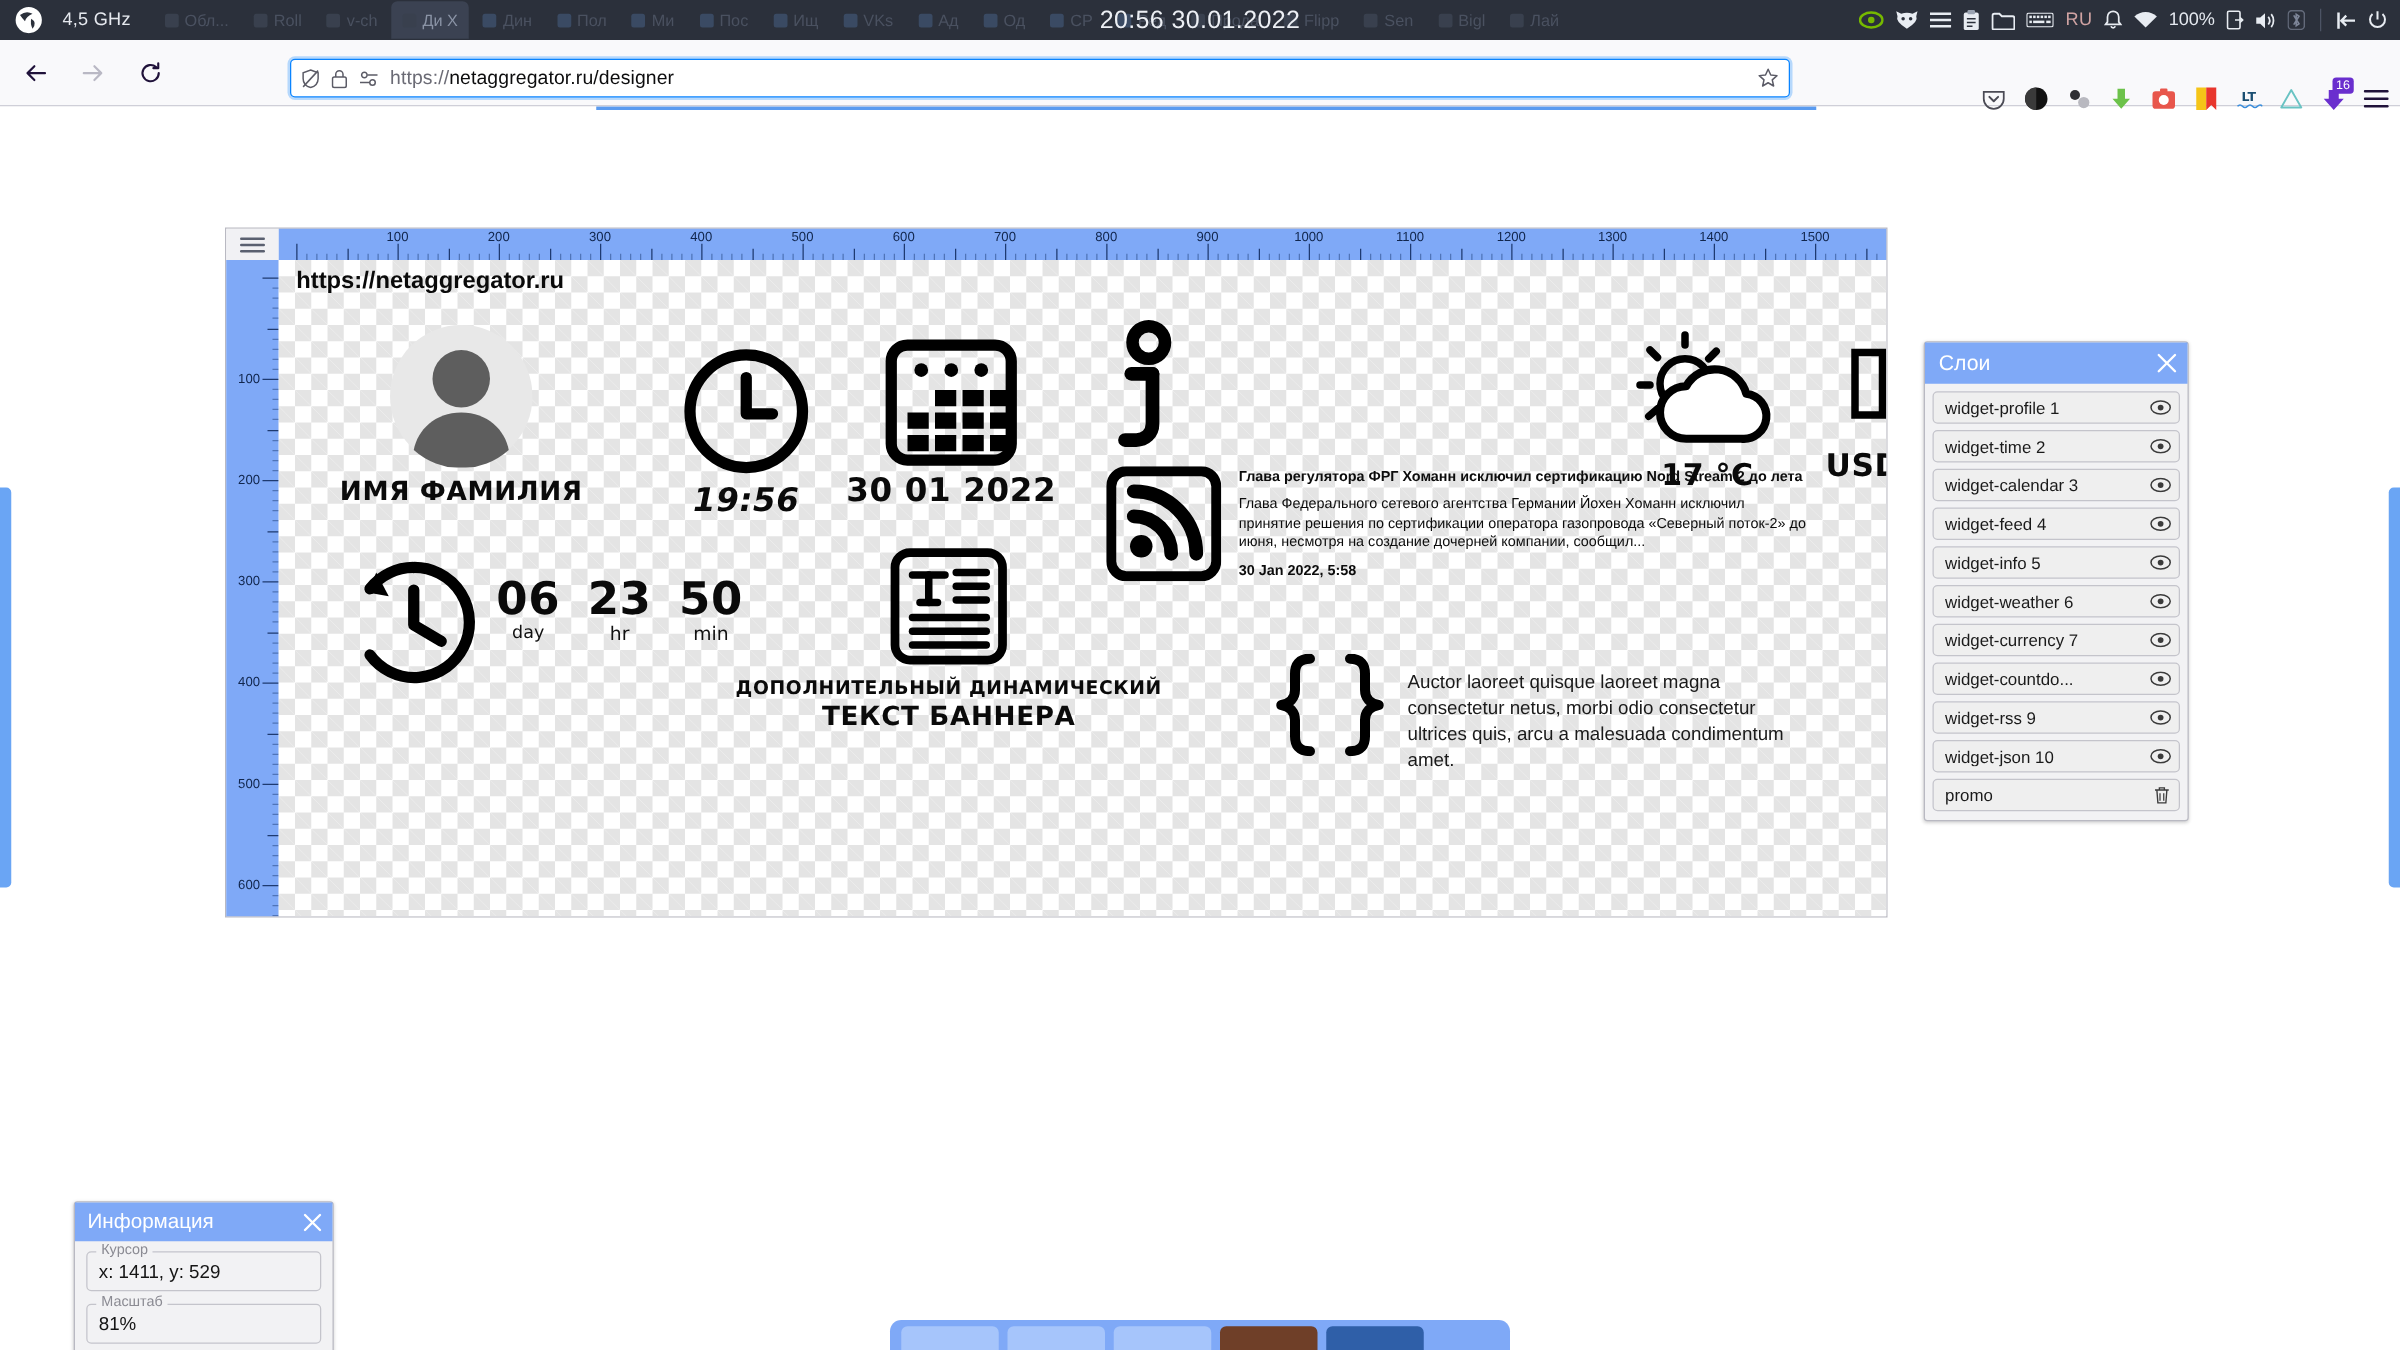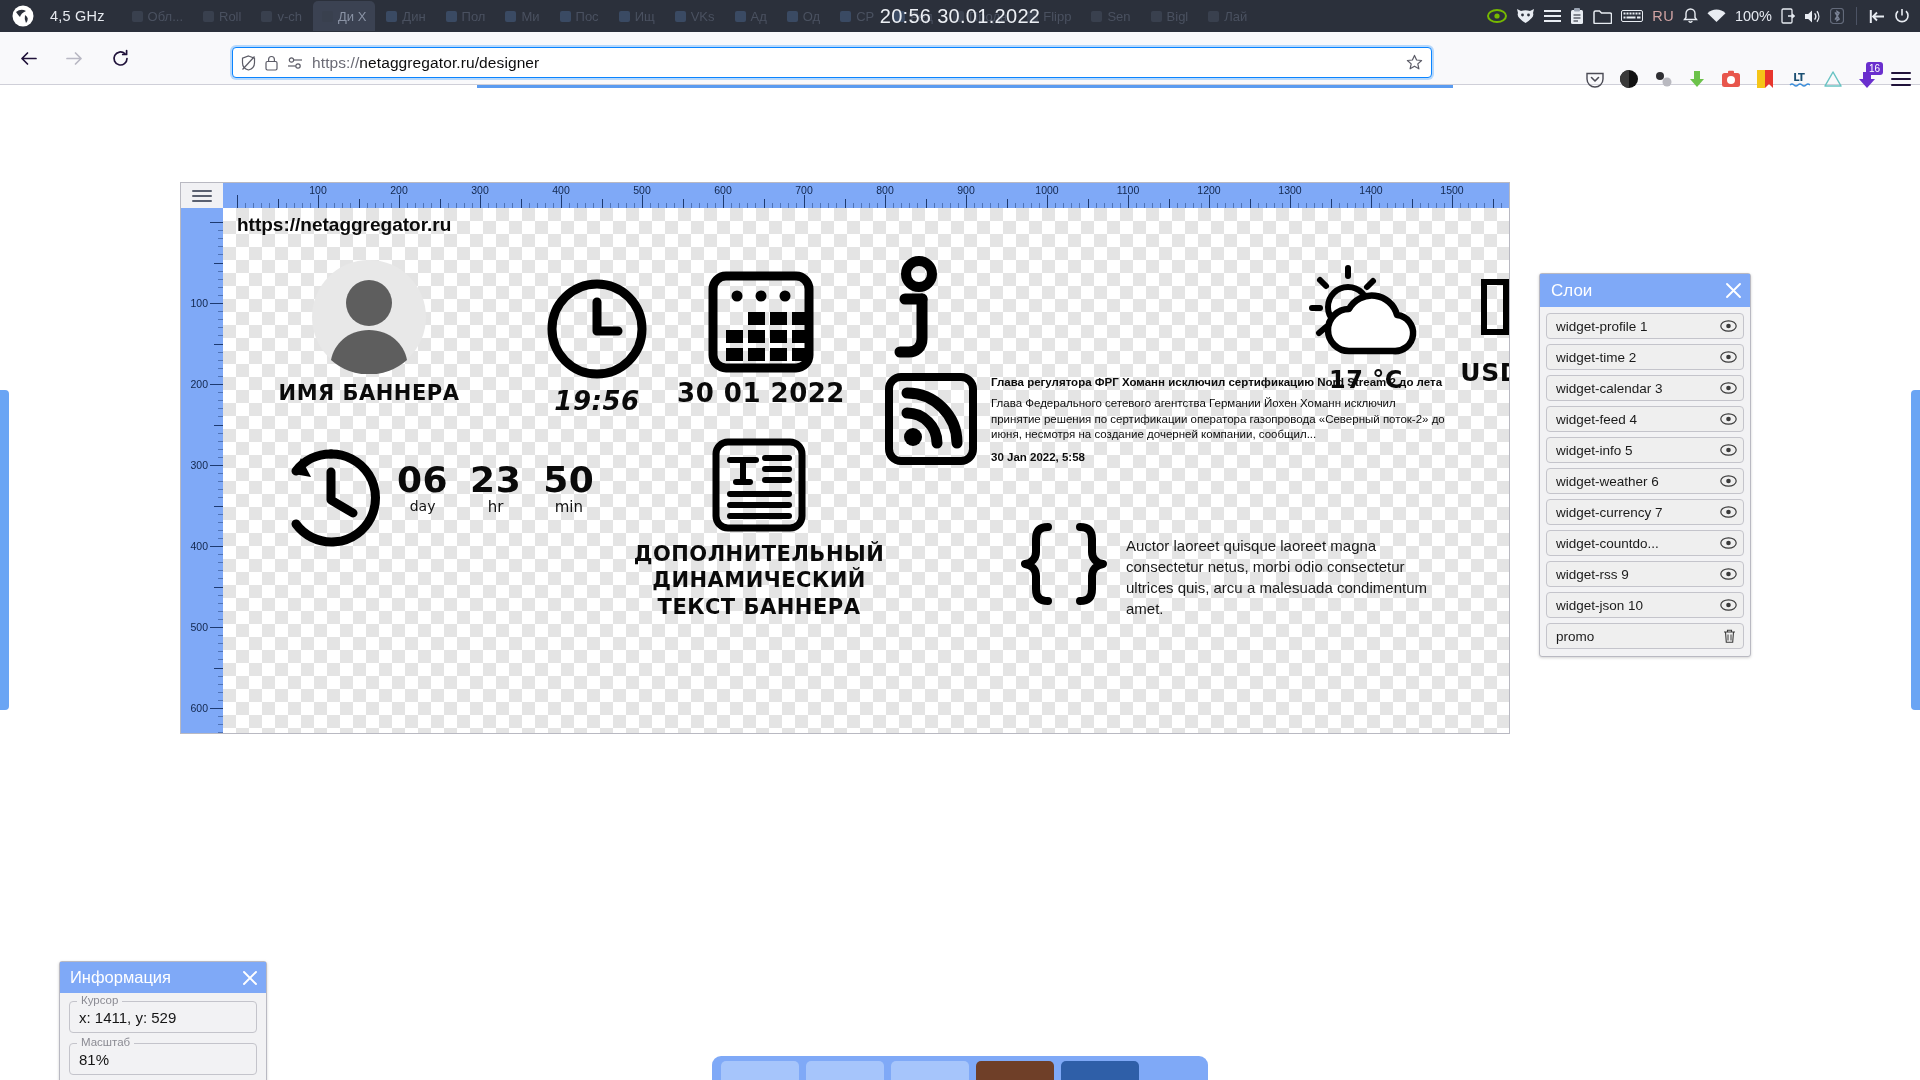--- a/index.html
+++ b/index.html
@@ -799,21 +799,21 @@
       </div>
 
       <div class="w" style="left:46px; top:52px; width:200px;">
         <div style="display:flex;justify-content:center;">
           <svg width="114" height="114" viewBox="0 0 114 114">
             <circle cx="57" cy="57" r="57" fill="#e8e8e8"></circle>
             <circle cx="57" cy="43" r="23" fill="#5e5e5e"></circle>
             <path d="M57 70c-21 0-35 14-38 30a57 57 0 0076 0c-3-16-17-30-38-30z" fill="#5e5e5e"></path>
           </svg>
         </div>
-        <div class="wlabel" style="font-size:21px;margin-top:7px;">ИМЯ БАННЕРА</div>
+        <div class="wlabel" style="font-size:21px;margin-top:7px;">ИМЯ ФАМИЛИЯ</div>
       </div>
 
       <div class="w" style="left:294px; top:68px; width:160px;font-style:italic;">
         <div style="display:flex;justify-content:center;">
           <svg width="106" height="106" viewBox="0 0 106 106">
             <circle cx="53" cy="53" r="45" fill="none" stroke="#000" stroke-width="9"></circle>
             <path d="M53 26v29h21" fill="none" stroke="#000" stroke-width="9" stroke-linecap="round" stroke-linejoin="round"></path>
           </svg>
         </div>
         <div class="wlabel" style="font-size:26px;margin-top:4px;">19:56</div>
@@ -922,21 +922,21 @@
               <line x1="26" y1="46" x2="40" y2="46"></line>
               <line x1="55" y1="22" x2="79" y2="22"></line>
               <line x1="55" y1="33" x2="79" y2="33"></line>
               <line x1="55" y1="44" x2="79" y2="44"></line>
               <line x1="20" y1="58" x2="79" y2="58"></line>
               <line x1="20" y1="69" x2="79" y2="69"></line>
               <line x1="20" y1="80" x2="79" y2="80"></line>
             </g>
           </svg>
         </div>
-        <div class="wlabel" style="font-size:21px;margin-top:7px;line-height:1.25;">ДОПОЛНИТЕЛЬНЫЙ ДИНАМИЧЕСКИЙ</div>
+        <div class="wlabel" style="font-size:15px;margin-top:7px;line-height:1.25;">ДОПОЛНИТЕЛЬНЫЙ ДИНАМИЧЕСКИЙ</div>
         <div class="wlabel" style="font-size:21px;line-height:1.25;">ТЕКСТ БАННЕРА</div>
       </div>
 
       <div class="w" style="left:662px; top:165px; display:flex; gap:14px; width:560px;">
         <div style="flex:none;">
           <svg width="92" height="92" viewBox="0 0 92 92">
             <rect x="4" y="4" width="84" height="84" rx="12" fill="none" stroke="#000" stroke-width="8"></rect>
             <circle cx="28" cy="64" r="9" fill="#000"></circle>
             <path d="M22 40a30 30 0 0130 30" fill="none" stroke="#000" stroke-width="11" stroke-linecap="round"></path>
             <path d="M22 20a50 50 0 0150 50" fill="none" stroke="#000" stroke-width="11" stroke-linecap="round"></path>

